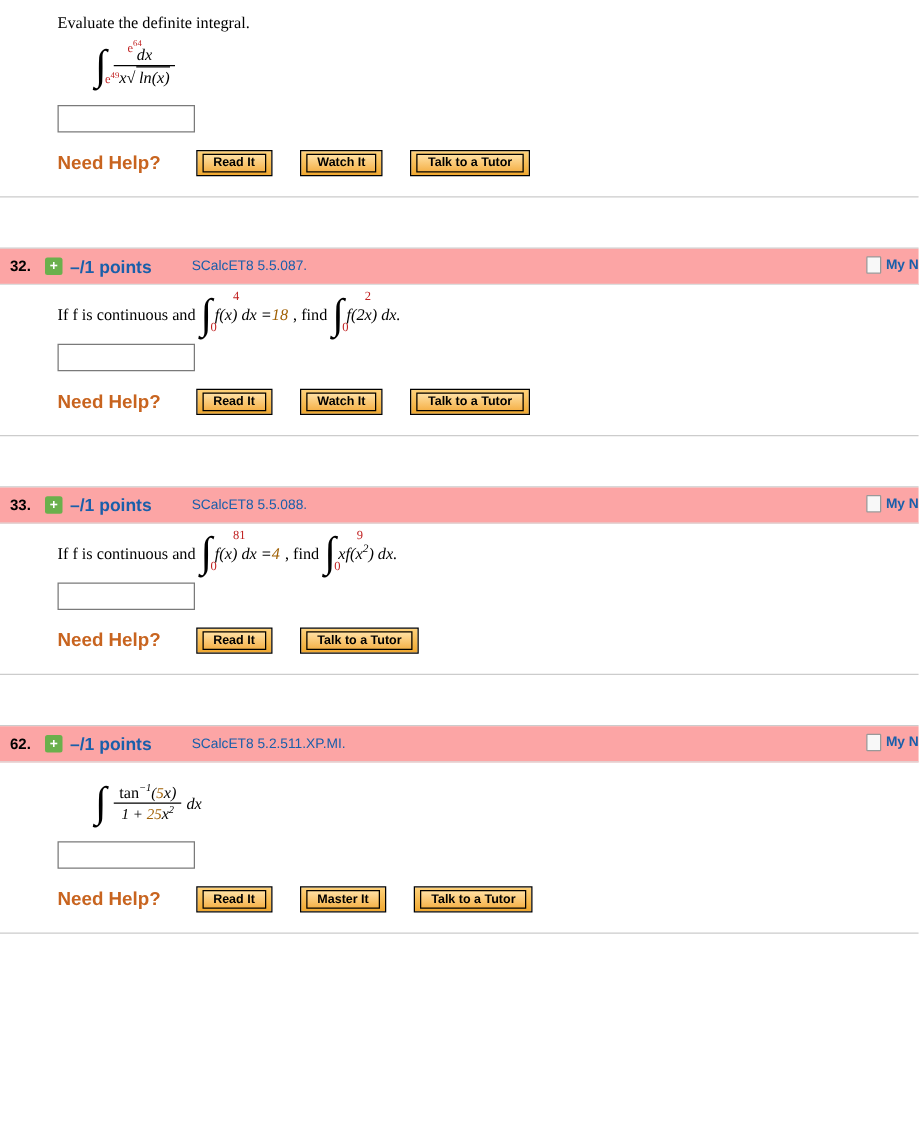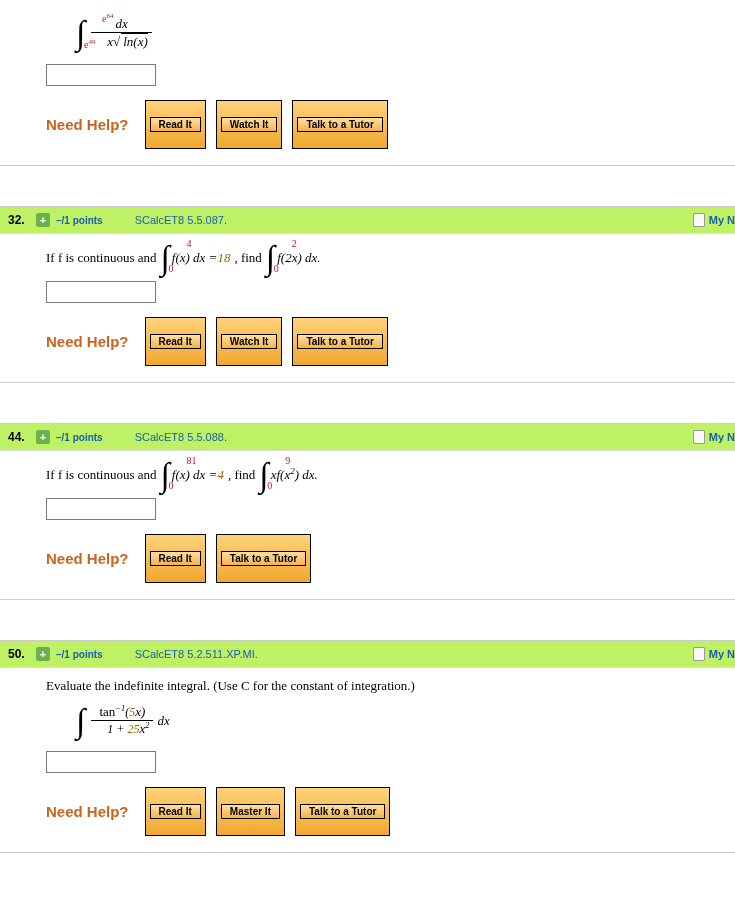--- a/index.html
+++ b/index.html
@@ -20,21 +20,21 @@
     background: #fff;
   }
   .question-block.first-partial {
     border-top: none;
   }
   .q-header {
     display: flex;
     align-items: center;
     padding: 6px 8px;
     border-bottom: 1px solid #ddd;
-    background: #bef264;
+    background: #fca5a5;
     position: relative;
   }
   .q-num {
     width: 28px;
     font-weight: bold;
     font-size: 12px;
   }
   .plus-icon {
     display: inline-flex;
     width: 14px;
@@ -45,21 +45,21 @@
     font-weight: bold;
     font-size: 11px;
     align-items: center;
     justify-content: center;
     margin-right: 6px;
     line-height: 1;
   }
   .points {
     color: #1a5faa;
     font-weight: bold;
-    font-size: 10px;
+    font-size: 14px;
     margin-right: 4px;
   }
   .problem-id {
     color: #1a5faa;
     font-size: 11px;
     margin-left: 28px;
   }
   .mynotes {
     position: absolute;
     right: 0;
@@ -99,33 +99,33 @@
     width: 110px;
     height: 22px;
     border: 1px solid #7a7a7a;
     padding: 2px 4px;
     margin-bottom: 14px;
     font-size: 12px;
   }
   .help-row {
     display: flex;
     align-items: center;
-    gap: 10px;
+    gap: 22px;
   }
   .need-help {
     color: #c8641f;
     font-weight: bold;
     font-size: 15px;
     margin-right: 6px;
   }
   .help-btn {
     display: inline-block;
     border: 1px solid #000;
     background: linear-gradient(#ffd27a, #f0a830);
-    padding: 16px 4px;
+    padding: 2px 4px;
     cursor: pointer;
     font-size: 11px;
   }
   .help-btn .inner {
     border: 1px solid #000;
     background: linear-gradient(#ffe0a3, #f5b24a);
     padding: 1px 8px;
     font-weight: bold;
     font-size: 10px;
     display:inline-block;
@@ -163,37 +163,40 @@
     font-style: normal;
     text-align: right;
   }
   .frac {
     display: inline-block;
     text-align: center;
     vertical-align: middle;
     margin: 0 4px;
   }
   .frac .num { display:block; border-bottom:1px solid #000; padding: 0 4px; font-size:12px; }
-  .frac .den { display:block; padding: 0 4px; font-size:12px;margin-left:12px; }
+  .frac .den { display:block; padding: 0 4px; font-size:12px; }
   sup { font-size: 0.7em; vertical-align: super; line-height:0; }
   .sqrt {
     display:inline-block;
     border-top:1px solid #000;
     padding-left:2px;
     margin-left:1px;
   }
   .sqrt-sym {font-size:13px;}
   .red { color:#a16207; }
   .mathfont { font-family: Georgia, 'Times New Roman', serif; font-style: italic; font-size:13px; }
 </style>
 </head>
 <body>
 
 <div class="question-block first-partial">
   <div class="q-body">
+    <div class="prompt">
+      <span>Evaluate the definite integral.</span>
+    </div>
     <div class="math-block">
       <span class="integral">
         <span class="int-sign">∫
           <span class="int-upper"><span>e</span><sup>64</sup></span>
           <span class="int-lower"><span>e</span><sup>49</sup></span>
         </span>
         <span class="frac">
           <span class="num"><span class="mathfont">dx</span></span>
           <span class="den"><span class="mathfont">x</span><span class="sqrt-sym">√</span><span class="sqrt mathfont">ln(x)</span></span>
         </span>
@@ -245,21 +248,21 @@
       <span class="need-help">Need Help?</span>
       <span class="help-btn"><span class="inner">Read It</span></span>
       <span class="help-btn"><span class="inner">Watch It</span></span>
       <span class="help-btn"><span class="inner">Talk to a Tutor</span></span>
     </div>
   </div>
 </div>
 
 <div class="question-block">
   <div class="q-header">
-    <span class="q-num">44.</span>
+    <span class="q-num">33.</span>
     <span class="plus-icon">+</span>
     <span class="points">–/1 points</span>
     <span class="problem-id">SCalcET8 5.5.088.</span>
     <span class="mynotes">
         <span class="note-icon"></span>
         <span>My N</span>
       </span>
   </div>
   <div class="q-body">
     <div class="prompt">
@@ -285,33 +288,30 @@
     <div class="help-row">
       <span class="need-help">Need Help?</span>
       <span class="help-btn"><span class="inner">Read It</span></span>
       <span class="help-btn"><span class="inner">Talk to a Tutor</span></span>
     </div>
   </div>
 </div>
 
 <div class="question-block">
   <div class="q-header">
-    <span class="q-num">50.</span>
+    <span class="q-num">62.</span>
     <span class="plus-icon">+</span>
     <span class="points">–/1 points</span>
     <span class="problem-id">SCalcET8 5.2.511.XP.MI.</span>
     <span class="mynotes">
         <span class="note-icon"></span>
         <span>My N</span>
       </span>
   </div>
   <div class="q-body">
-    <div class="prompt">
-      <span>Evaluate the indefinite integral. (Use C for the constant of integration.)</span>
-    </div>
     <div class="math-block">
       <span class="integral">
         <span class="int-sign">∫</span>
         <span class="frac">
           <span class="num"><span class="mathfont" style="font-style:normal">tan</span><sup>−1</sup><span>(</span><span class="red">5</span><span class="mathfont">x)</span></span>
           <span class="den"><span>1 + </span><span class="red">25</span><span class="mathfont">x</span><sup>2</sup></span>
         </span>
         <span class="mathfont">dx</span>
       </span>
     </div>

